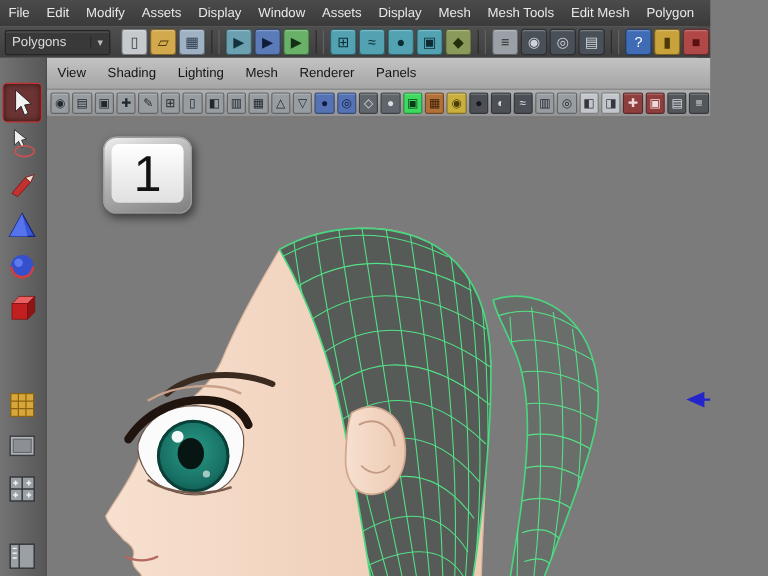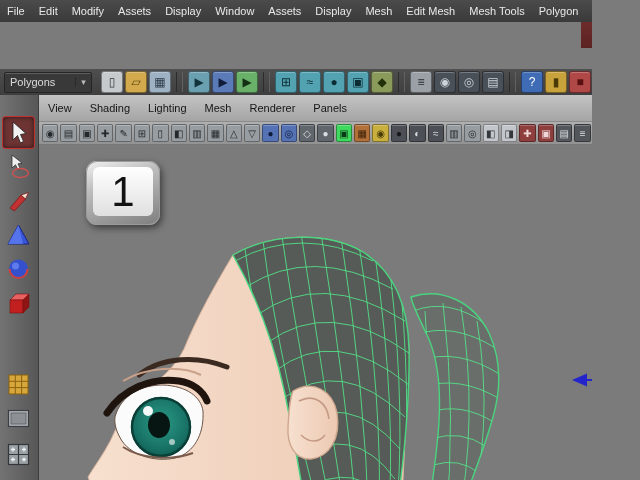--- a/index.html
+++ b/index.html
@@ -8,21 +8,21 @@
 
   
   .menubar{height:22px;background:linear-gradient(#4b4b4b,#3a3a3a);display:flex;align-items:center;
            font-size:11px;color:#e9e9e9;position:relative;z-index:2;}
   .mitem{padding:0 7px;line-height:22px;white-space:nowrap;cursor:default;}
   .corner-strip{position:absolute;top:0;right:0;width:11px;height:48px;
                 background:linear-gradient(#7c3434,#5c2222);z-index:1;}
 
   
   .statusline{height:26px;background:linear-gradient(#4f4f4f,#3e3e3e);display:flex;align-items:center;
-              padding-left:4px;position:relative;z-index:2;margin-top:47px;}
+              padding-left:4px;position:relative;z-index:2;}
   .menuset{width:86px;height:19px;background:#393939;border:1px solid #252525;border-radius:2px;
            box-shadow:inset 0 1px 0 #5e5e5e;color:#dcdcdc;font-size:11px;display:flex;
            align-items:center;margin-right:8px;}
   .menuset .ms-label{flex:1;padding-left:5px;}
   .menuset .ms-arrow{width:15px;text-align:center;border-left:1px solid #2a2a2a;font-size:9px;color:#bbb;}
   .sl-icons{display:flex;align-items:center;}
   .sl-icon{width:20px;height:20px;margin:0 1px;border-radius:3px;display:flex;align-items:center;
            justify-content:center;font-size:12px;border:1px solid rgba(0,0,0,.4);
            box-shadow:inset 0 1px 0 rgba(255,255,255,.25);background:#777;}
   .sl-icon.sep{width:5px;background:transparent;border:none;box-shadow:none;border-left:1px solid #2c2c2c;
@@ -73,22 +73,22 @@
 
   <span class="mitem">File</span>
       <span class="mitem">Edit</span>
       <span class="mitem">Modify</span>
       <span class="mitem">Assets</span>
       <span class="mitem">Display</span>
       <span class="mitem">Window</span>
       <span class="mitem">Assets</span>
       <span class="mitem">Display</span>
       <span class="mitem">Mesh</span>
+      <span class="mitem">Mesh Tools</span>
       <span class="mitem">Edit Mesh</span>
-      <span class="mitem">Mesh Tools</span>
       <span class="mitem">Polygon</span>
       <span class="mitem">Color</span>
       <span class="mitem">Cre</span>
     </div>
 
   <div class="statusline">
     <div class="menuset">
       <span class="ms-label">Polygons</span>
       <span class="ms-arrow">▾</span>
     </div>

